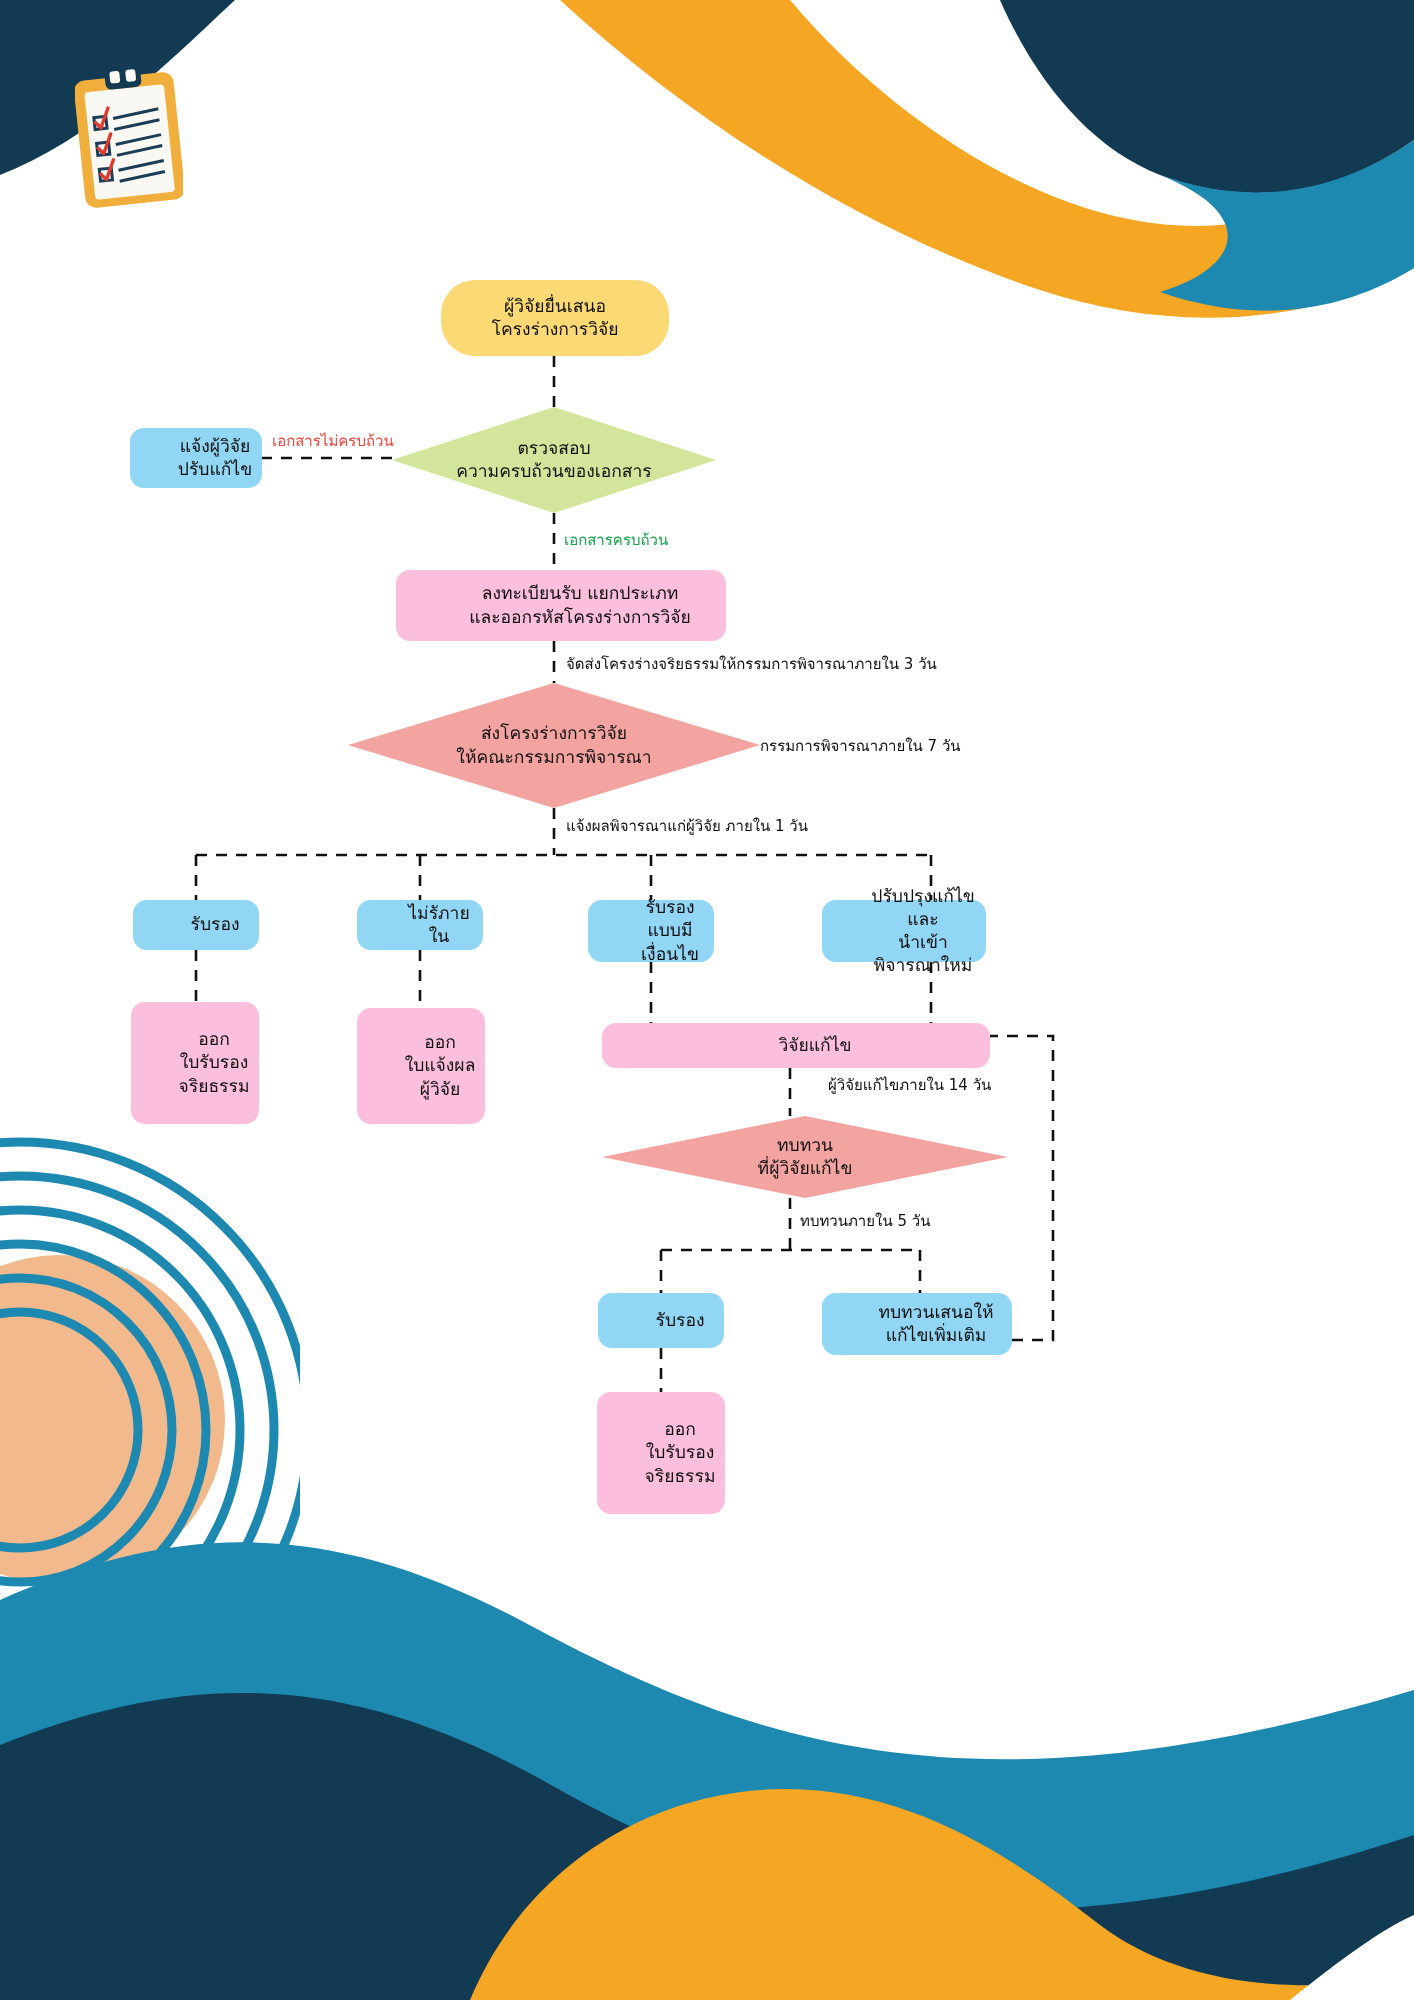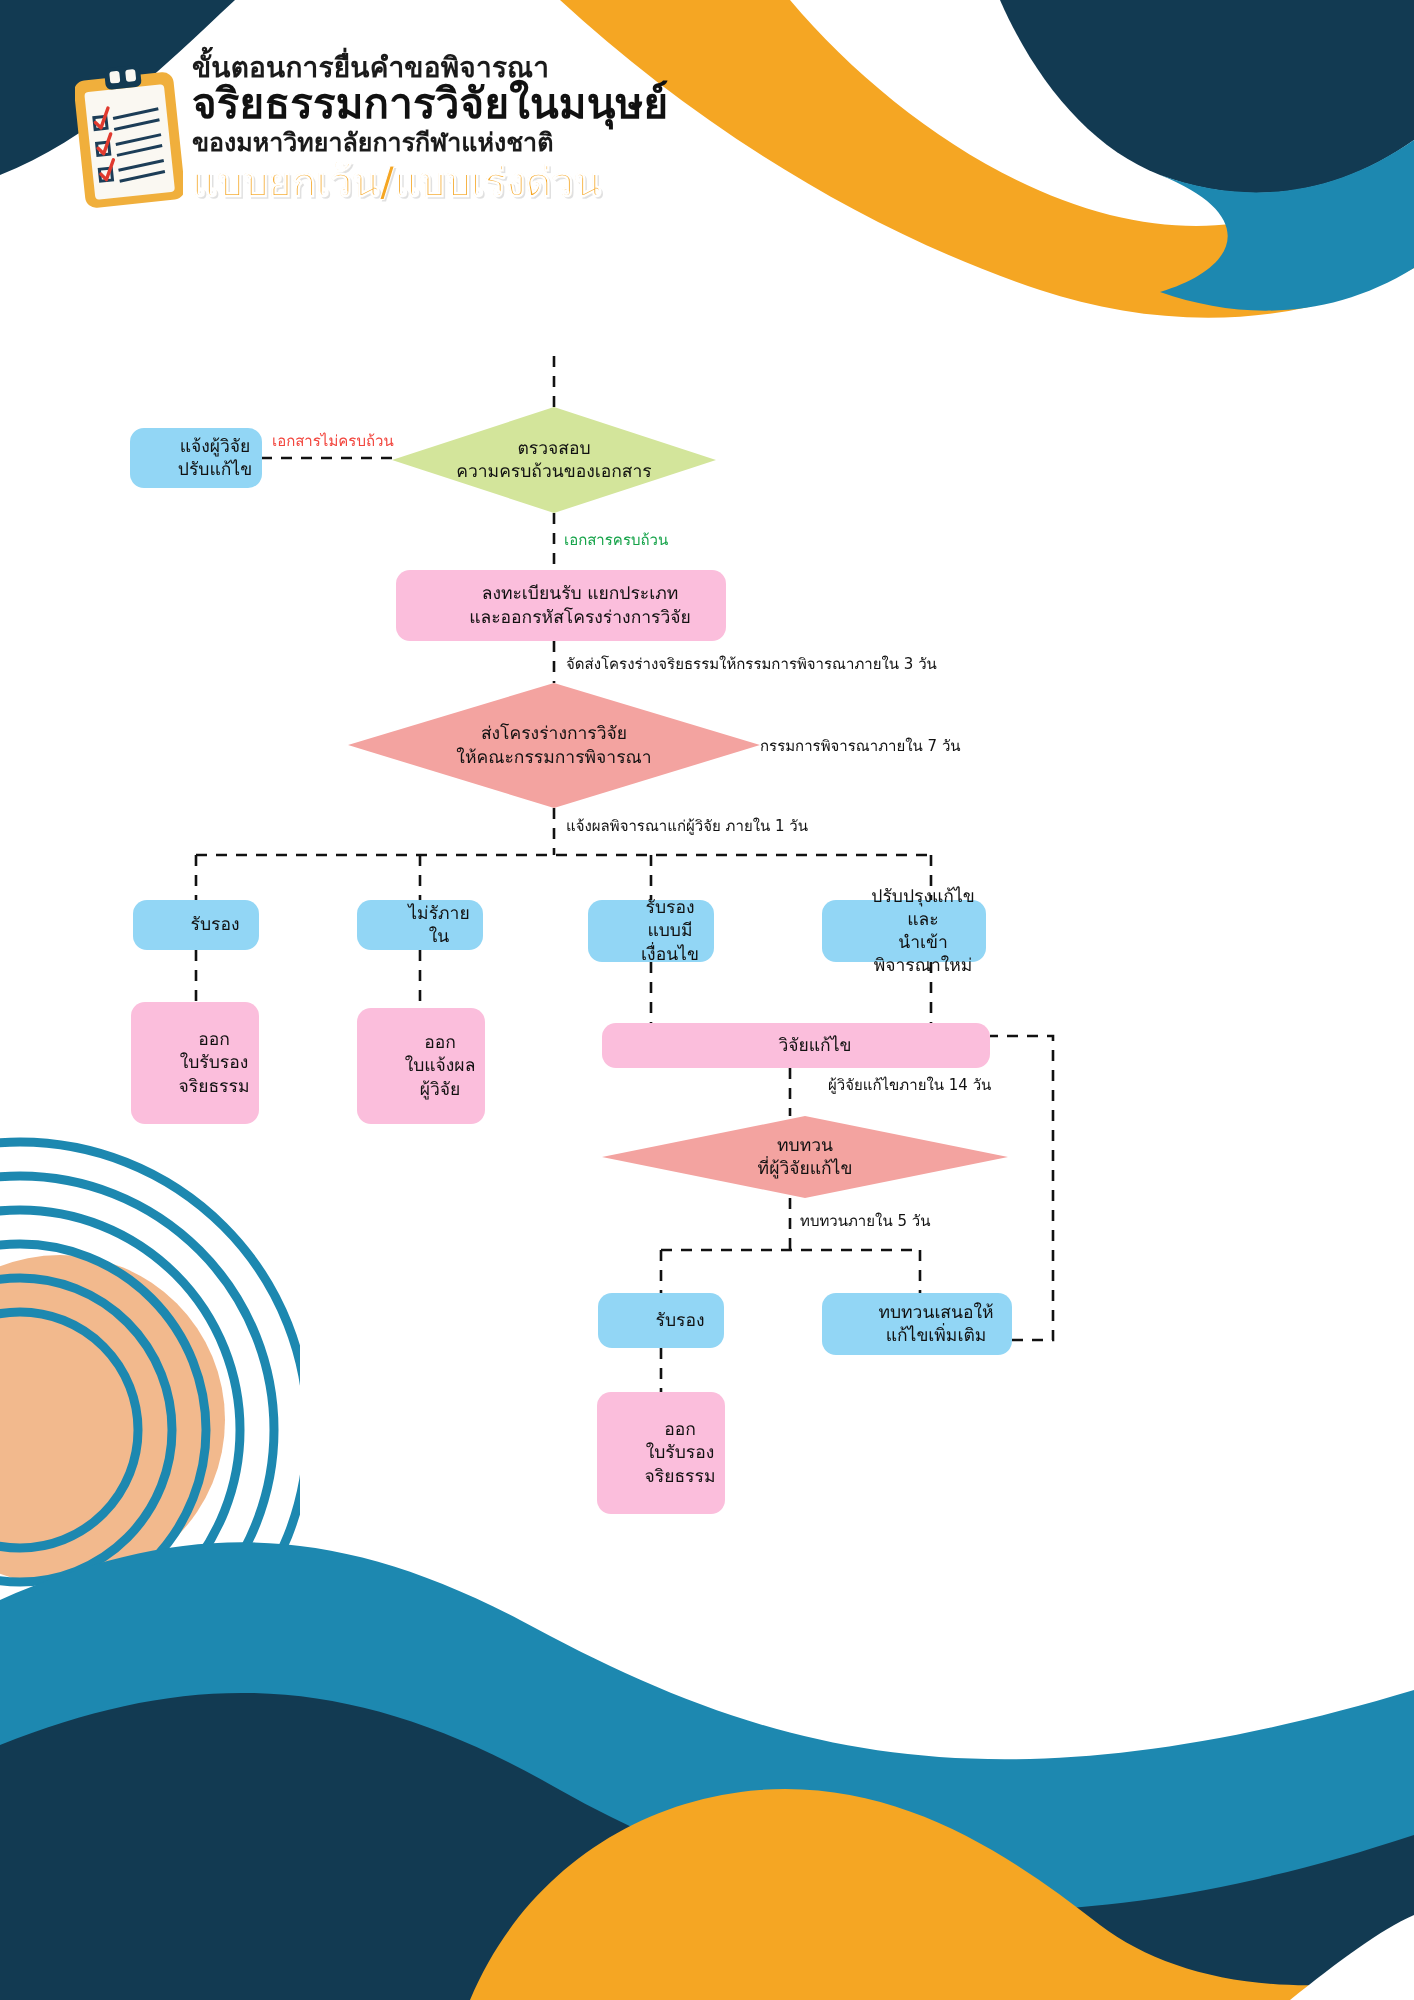--- a/index.html
+++ b/index.html
@@ -121,26 +121,20 @@
           <line x1="40" y1="118" x2="86" y2="113"></line>
         </g>
         <g stroke="#E03A2F" stroke-width="3.4" fill="none" stroke-linecap="round" stroke-linejoin="round">
           <polyline points="22,57 27,63 36,44"></polyline>
           <polyline points="22,83 27,89 36,70"></polyline>
           <polyline points="22,109 27,115 36,96"></polyline>
         </g>
       </g>
     </svg>
 
-    <div id="title-block">
-      <div class="t-line1">ขั้นตอนการยื่นคำขอพิจารณา</div>
-      <div class="t-line2">จริยธรรมการวิจัยในมนุษย์</div>
-      <div class="t-line3">ของมหาวิทยาลัยการกีฬาแห่งชาติ</div>
-      <div class="t-line4">แบบยกเว้น/แบบเร่งด่วน</div>
-    </div>
   </div>
 
   <div id="flow">
 
     <svg id="wires" viewBox="0 0 1414 1470">
       <g stroke="#111" stroke-width="2.6" fill="none" stroke-dasharray="11 9">
 
         <line x1="554" y1="106" x2="554" y2="157"></line>
 
         <line x1="392" y1="208" x2="262" y2="208"></line>
@@ -169,20 +163,24 @@
         <line x1="661" y1="1000" x2="920" y2="1000"></line>
         <line x1="661" y1="1000" x2="661" y2="1043"></line>
         <line x1="920" y1="1000" x2="920" y2="1043"></line>
 
         <line x1="661" y1="1098" x2="661" y2="1142"></line>
 
         <polyline points="1012,1090 1053,1090 1053,786 990,786"></polyline>
       </g>
     </svg>
 
+    <div class="node pill yellow" style="left:441px; top:30px; width:228px; height:76px;">
+      <span>ผู้วิจัยยื่นเสนอ
+โครงร่างการวิจัย</span>
+    </div>
 
     <div class="node rounded blue" style="left:130px; top:178px; width:132px; height:60px;">
       <span>แจ้งผู้วิจัย
 ปรับแก้ไข</span>
     </div>
 
     <div class="edge-label red" style="left:272px; top:182px;">เอกสารไม่ครบถ้วน</div>
 
     <div class="diamond-wrap" style="left:392px; top:157px; width:324px; height:106px;">
       <svg class="diamond-shape" viewBox="0 0 324 106" preserveAspectRatio="none">

